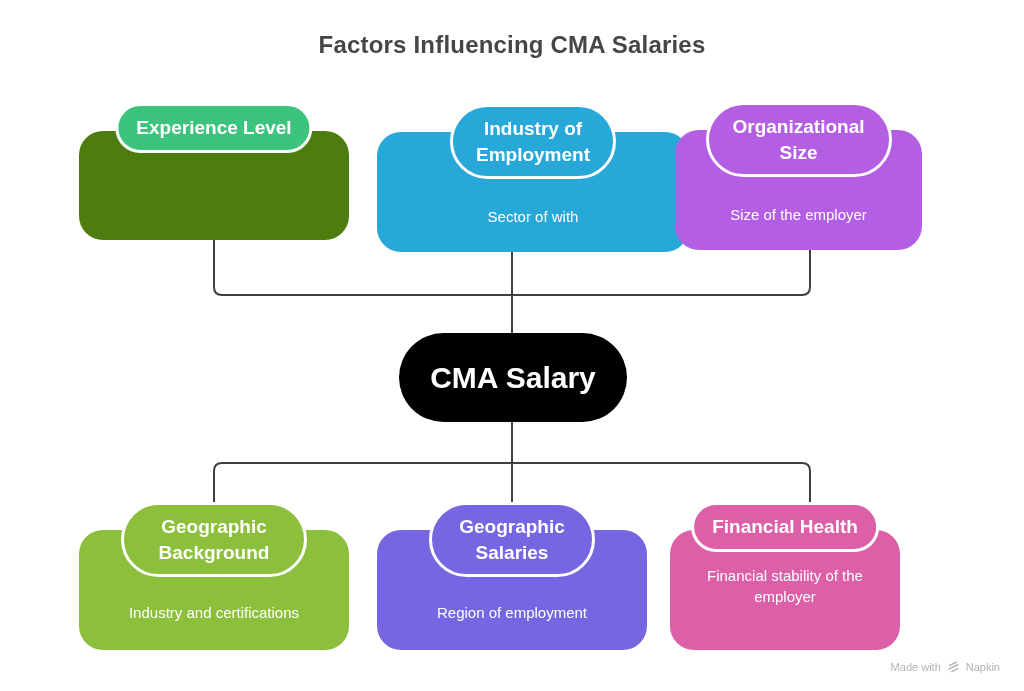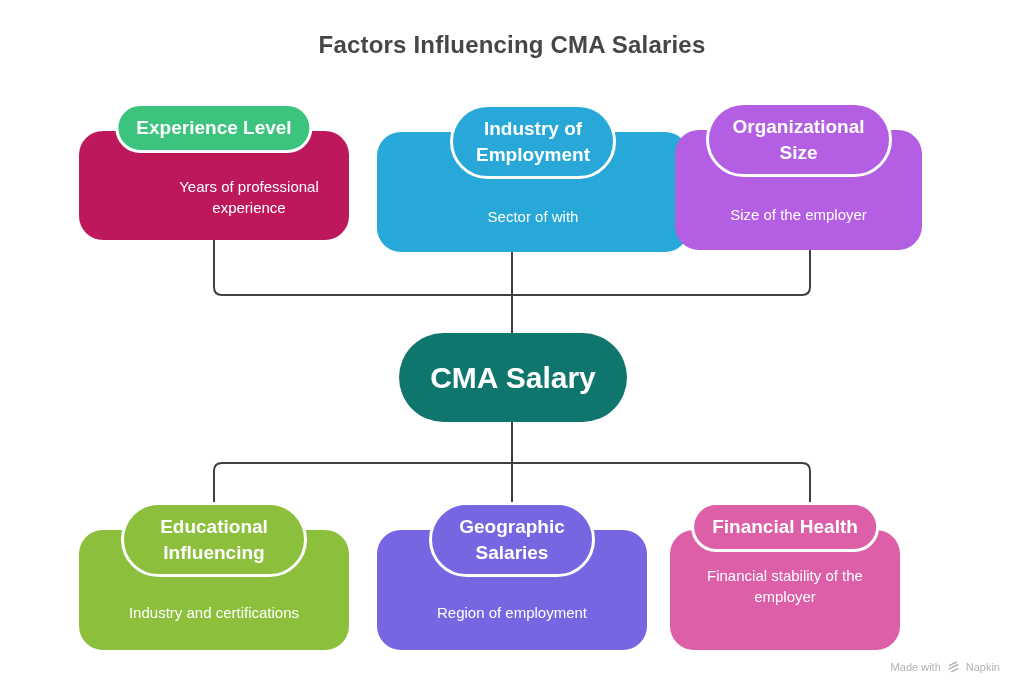--- a/index.html
+++ b/index.html
@@ -67,41 +67,40 @@
 
   <svg class="connectors" width="1024" height="691">
     <g fill="none" stroke-width="2" stroke="#404040">
       <path d="M214,239 L214,287 Q214,295 222,295 L802,295 Q810,295 810,287 L810,250"></path>
       <path d="M512,252 L512,334"></path>
       <path d="M512,421 L512,503"></path>
       <path d="M214,503 L214,471 Q214,463 222,463 L802,463 Q810,463 810,471 L810,504"></path>
     </g>
   </svg>
 
-  <div class="node node-experience" style="background-color: #be185d; justify-content: flex-end;">
+  <div class="node node-experience" style="background-color: #4d7c0f;">
     <div class="pill pill-nowrap" style="background-color: rgb(60, 196, 126);">Experience Level</div>
-    <div class="desc">Years of professional experience</div>
   </div>
 
   <div class="node node-industry" style="background-color: rgb(39, 168, 216);">
     <div class="pill pill-130" style="background-color: rgb(39, 168, 216);">Industry of Employment</div>
     <div class="desc">Sector of with</div>
   </div>
 
   <div class="node node-organizational" style="background-color: rgb(180, 95, 227);">
     <div class="pill pill-150" style="background-color: rgb(180, 95, 227);">Organizational Size</div>
     <div class="desc">Size of the employer</div>
   </div>
 
-  <div class="node node-center" style="background-color: #0f766e;">
+  <div class="node node-center" style="background-color: #000000;">
     <span>CMA Salary</span>
   </div>
 
   <div class="node node-educational" style="background-color: rgb(140, 192, 60);">
-    <div class="pill pill-150" style="background-color: rgb(140, 192, 60);">Educational Influencing</div>
+    <div class="pill pill-150" style="background-color: rgb(140, 192, 60);">Geographic Background</div>
     <div class="desc">Industry and certifications</div>
   </div>
 
   <div class="node node-geographic" style="background-color: rgb(119, 102, 226);">
     <div class="pill pill-130" style="background-color: rgb(119, 102, 226);">Geographic Salaries</div>
     <div class="desc">Region of employment</div>
   </div>
 
   <div class="node node-financial" style="background-color: rgb(220, 95, 167);">
     <div class="pill pill-nowrap" style="background-color: rgb(220, 95, 167);">Financial Health</div>

